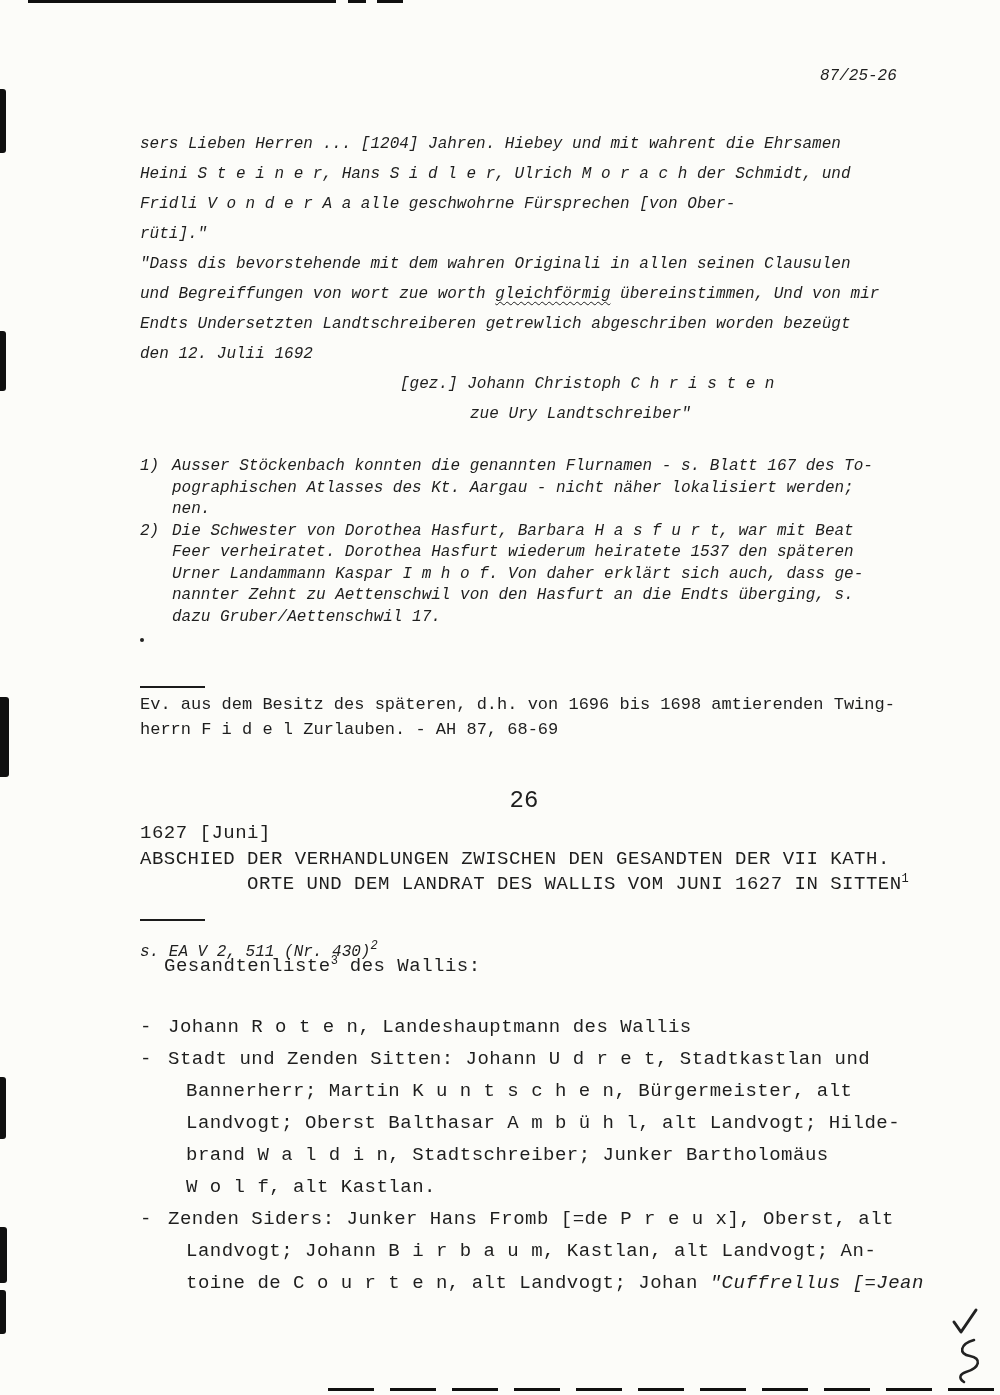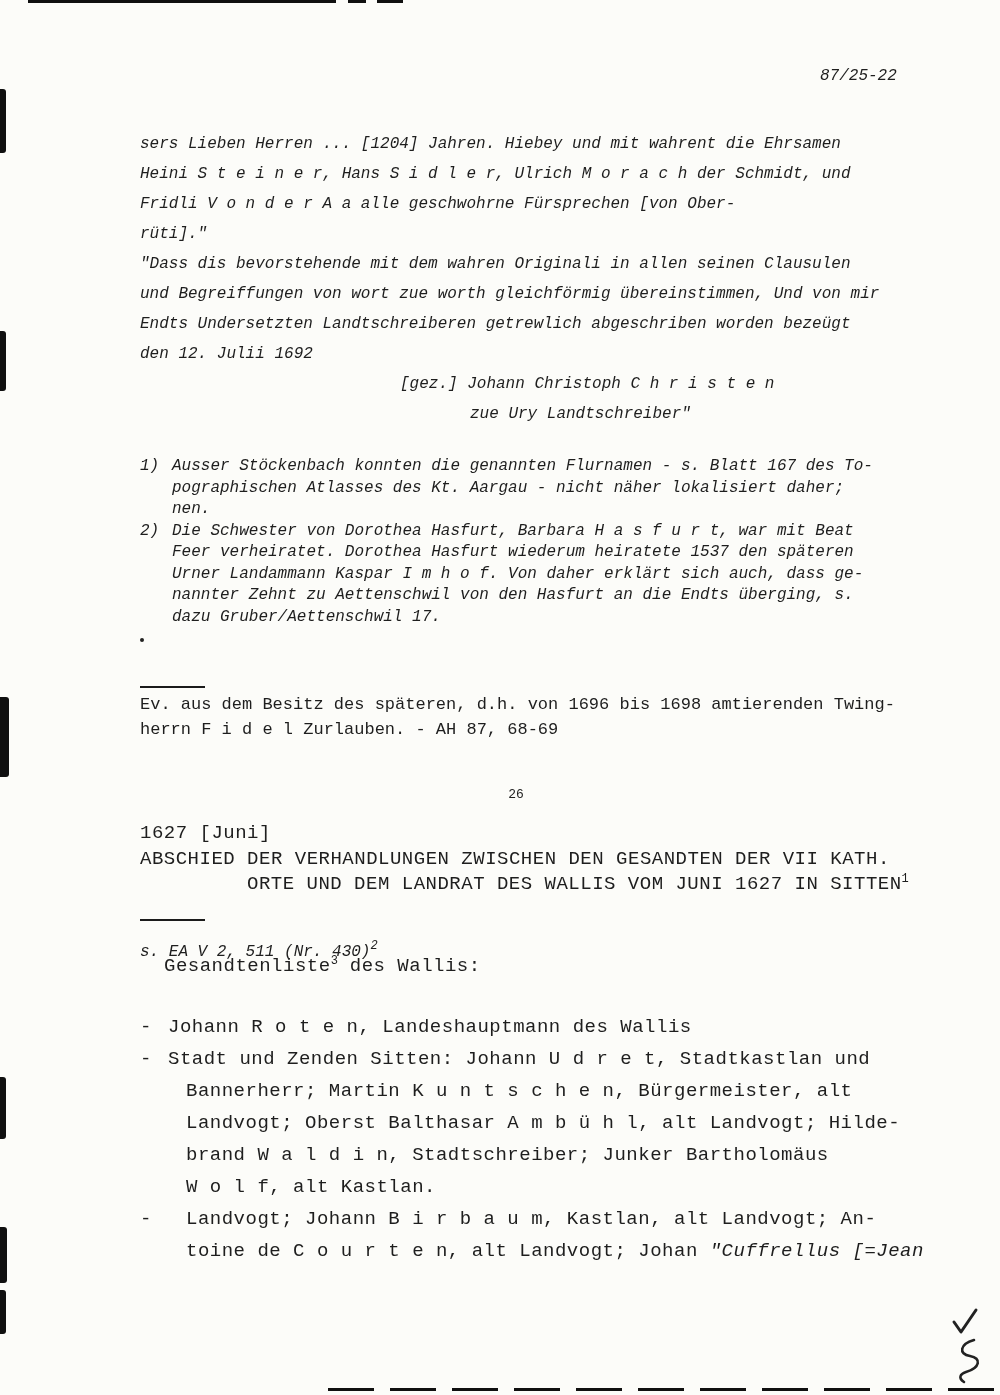--- a/index.html
+++ b/index.html
@@ -18,33 +18,33 @@
     background:repeating-linear-gradient(90deg,#101010 0 46px,transparent 46px 62px);
   }
   .pica   { font-size:19px; letter-spacing:0.5px; }
   .ital   { font-style:italic; }
 
   .page-number { position:absolute; left:820px; top:67px; font-size:16px; font-style:italic; }
 
   .transcript { position:absolute; left:140px; top:129px; width:810px; line-height:30px; font-style:italic; font-size:16px; }
   .sig1 { margin-left:260px; }
   .sig2 { margin-left:330px; }
-  .hand-underline { text-decoration-style:wavy; text-decoration-thickness:1px; text-underline-offset:3px;margin-top:8px; }
+  .hand-underline { text-decoration:underline; text-decoration-style:wavy; text-decoration-thickness:1px; text-underline-offset:3px;margin-top:8px; }
 
   .footnotes { position:absolute; left:140px; top:456px; width:810px; line-height:21.5px; font-style:italic; font-size:16px; }
   .fn-marker { display:inline-block; width:32px; }
   .fn-cont { padding-left:32px; }
 
   .rule { position:absolute; left:140px; width:65px; height:2px; background:#1b1b1b; }
   .rule1 { top:686px; }
   .rule2 { top:919px; }
 
   .provenance { position:absolute; left:140px; top:692px; width:810px; line-height:25px; font-size:17px; }
 
-  .doc-number { position:absolute; left:132px; top:787px; width:768px; text-align:center; font-size:13px; }
+  .doc-number { position:absolute; left:140px; top:787px; width:768px; text-align:center; font-size:24px; }
   .date-line  { position:absolute; left:140px; top:822px; }
   .title      { position:absolute; left:140px; top:847px; width:810px; line-height:25px; }
   .title-l2   { padding-left:107px; }
 
   .reference  { position:absolute; left:140px; top:943px; font-size:16px; font-style:italic; }
   .list-header{ position:absolute; left:140px; top:955px;margin-left:24px; }
 
   .delegates { position:absolute; left:140px; top:1011px; width:820px; line-height:32px; }
   .dl-first  { position:relative; padding-left:28px; }
   .dl-first .bullet { position:absolute; left:0; }
@@ -66,39 +66,39 @@
   <div class="art" style="left:377px; top:0; width:26px; height:3px;"></div>
   <div class="art edge-mark" style="top:89px; height:64px;"></div>
   <div class="art edge-mark" style="top:331px; height:60px;"></div>
   <div class="art edge-mark" style="top:697px; height:80px; width:9px;"></div>
   <div class="art edge-mark" style="top:1077px; height:62px;"></div>
   <div class="art edge-mark" style="top:1227px; height:56px; width:7px;"></div>
   <div class="art edge-mark" style="top:1290px; height:44px;"></div>
   <div class="bottom-dashes"></div>
   <div class="stray-dot"></div>
 
-  <div class="page-number">87/25-22</div>
+  <div class="page-number">87/25-26</div>
 
   <section class="transcript">
     <div class="t-line">sers Lieben Herren ... [1204] Jahren. Hiebey und mit wahrent die Ehrsamen</div>
     <div class="t-line">Heini  S t e i n e r, Hans  S i d l e r, Ulrich  M o r a c h  der Schmidt, und</div>
     <div class="t-line">Fridli  V o n  d e r  A a  alle geschwohrne Fürsprechen [von Ober-</div>
     <div class="t-line">rüti]."</div>
     <div class="t-line">"Dass dis bevorstehende mit dem wahren Originali in allen seinen Clausulen</div>
     <div class="t-line"><span>und Begreiffungen von wort zue worth </span><span class="hand-underline">gleichförmig</span><span> übereinstimmen, Und von mir</span></div>
     <div class="t-line">Endts Undersetzten Landtschreiberen getrewlich abgeschriben worden bezeügt</div>
     <div class="t-line">den 12. Julii 1692</div>
     <div class="t-line sig1">[gez.] Johann Christoph  C h r i s t e n</div>
     <div class="t-line sig2">zue Ury Landtschreiber"</div>
   </section>
 
   <section class="footnotes">
     <div class="fn-item">
       <div class="fn-line"><span class="fn-marker">1)</span><span>Ausser Stöckenbach konnten die genannten Flurnamen - s. Blatt 167 des To-</span></div>
-      <div class="fn-line fn-cont">pographischen Atlasses des Kt. Aargau - nicht näher lokalisiert daher;</div>
+      <div class="fn-line fn-cont">pographischen Atlasses des Kt. Aargau - nicht näher lokalisiert werden;</div>
       <div class="fn-line fn-cont">nen.</div>
     </div>
     <div class="fn-item">
       <div class="fn-line"><span class="fn-marker">2)</span><span>Die Schwester von Dorothea Hasfurt, Barbara  H a s f u r t, war mit Beat</span></div>
       <div class="fn-line fn-cont">Feer verheiratet. Dorothea Hasfurt wiederum heiratete 1537 den späteren</div>
       <div class="fn-line fn-cont">Urner Landammann Kaspar  I m h o f. Von daher erklärt sich auch, dass ge-</div>
       <div class="fn-line fn-cont">nannter Zehnt zu Aettenschwil von den Hasfurt an die Endts überging, s.</div>
       <div class="fn-line fn-cont">dazu Gruber/Aettenschwil 17.</div>
     </div>
   </section>
@@ -125,21 +125,21 @@
 
   <section class="delegates pica">
     <div class="dl-first"><span class="bullet">-</span><span>Johann  R o t e n, Landeshauptmann des Wallis</span></div>
 
     <div class="dl-first"><span class="bullet">-</span><span>Stadt und Zenden Sitten: Johann  U d r e t, Stadtkastlan und</span></div>
     <div class="dl-cont">Bannerherr; Martin  K u n t s c h e n, Bürgermeister, alt</div>
     <div class="dl-cont">Landvogt; Oberst Balthasar  A m b ü h l, alt Landvogt; Hilde-</div>
     <div class="dl-cont">brand  W a l d i n, Stadtschreiber; Junker Bartholomäus</div>
     <div class="dl-cont">W o l f, alt Kastlan.</div>
 
-    <div class="dl-first"><span class="bullet">-</span></div>
+    <div class="dl-first"><span class="bullet">-</span><span>Zenden Siders: Junker Hans Fromb [=de  P r e u x], Oberst, alt</span></div>
     <div class="dl-cont">Landvogt; Johann  B i r b a u m, Kastlan, alt Landvogt; An-</div>
     <div class="dl-cont"><span>toine de  C o u r t e n, alt Landvogt; Johan </span><span class="ital">"Cuffrellus [=Jean</span></div>
   </section>
 
   <svg class="hand-mark" width="46" height="80" viewBox="0 0 46 80">
     <path d="M8 16 L15 26 L30 4" fill="none" stroke="#222" stroke-width="3" stroke-linecap="round" stroke-linejoin="round"></path>
     <path d="M28 34 C14 38 12 48 24 50 C36 52 34 62 20 66 C14 68 12 72 18 76" fill="none" stroke="#222" stroke-width="2.6" stroke-linecap="round"></path>
   </svg>
 
 </div>

